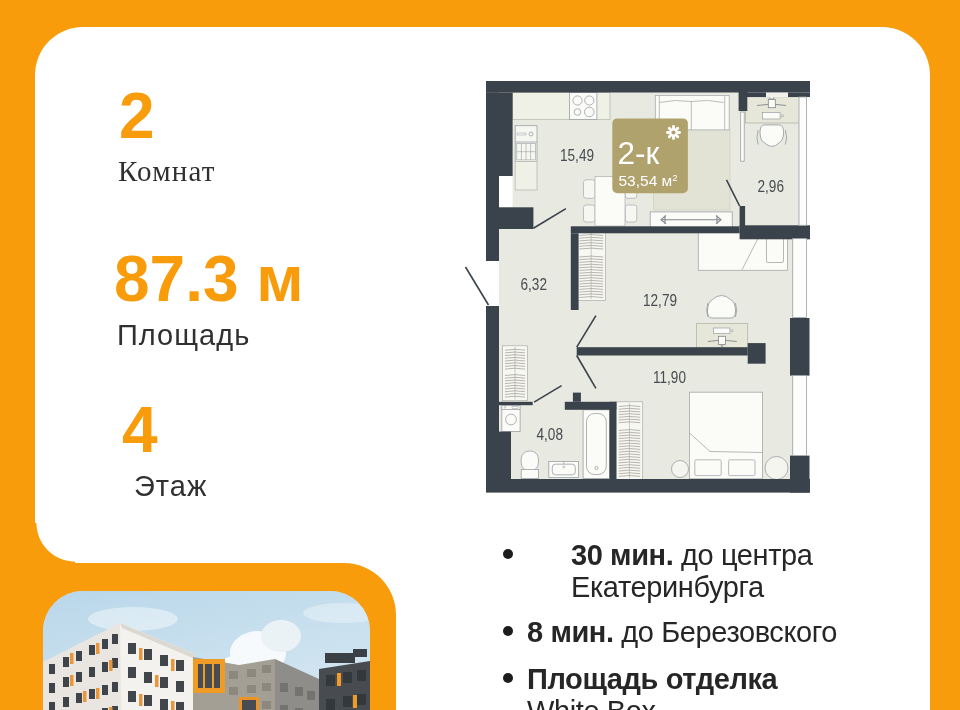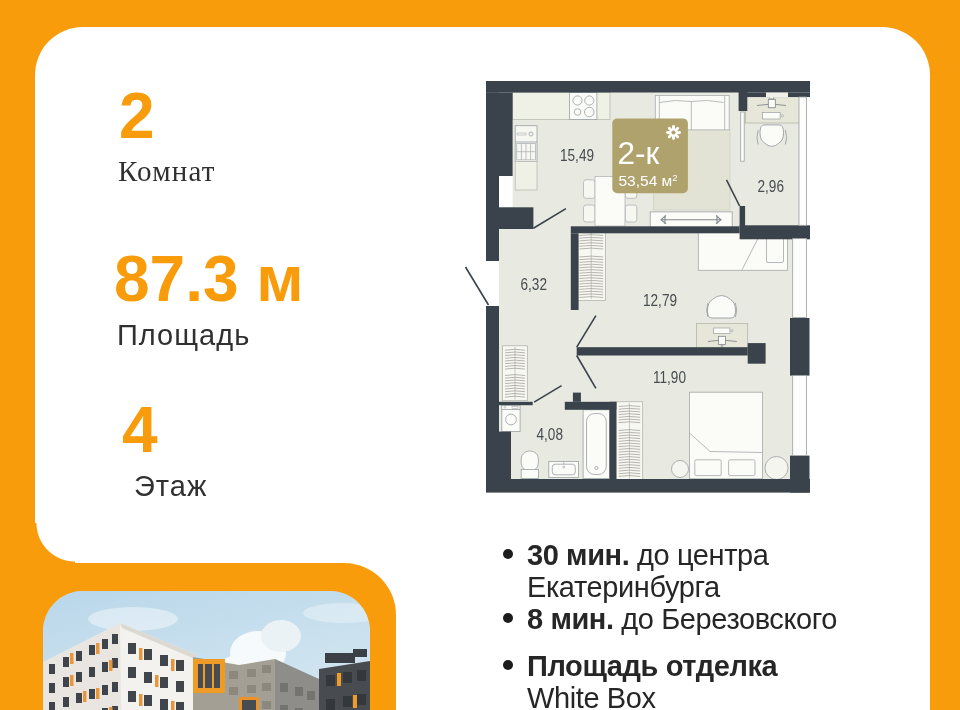--- a/index.html
+++ b/index.html
@@ -281,26 +281,26 @@
 </g>
 <circle cx="673.5" cy="132.5" r="2.1" fill="#AFA26C" stroke="none"></circle>
 <text x="617.5" y="164" font-family="Liberation Sans,sans-serif" font-size="31.5px" fill="#ffffff">2-к</text>
 <text x="618.5" y="185.5" font-family="Liberation Sans,sans-serif" font-size="15.5px" fill="#ffffff">53,54 м<tspan font-size="9.5px" dy="-5">2</tspan></text>
 </g>
 </svg>
 </div>
 
 <div class="abs" style="left:503px;top:539px;width:430px;font-size:29px;color:#262626;line-height:32px;letter-spacing:-0.4px;">
 
-  <div style="display:flex;">
+  <div style="display:flex;gap:44px;">
     <div style="width:10px;height:10px;border-radius:50%;background:#1c1c1c;margin-top:10px;margin-right:14px;flex:none;"></div>
     <div><b>30 мин.</b> до центра<br>Екатеринбурга</div>
   </div>
 
-  <div style="display:flex;text-align:right;">
+  <div style="display:flex;margin-top:13px;text-align:right;">
     <div style="width:10px;height:10px;border-radius:50%;background:#1c1c1c;margin-top:10px;margin-right:14px;flex:none;"></div>
     <div><b>8 мин.</b> до Березовского</div>
   </div>
 
   <div style="display:flex;margin-top:15px;">
     <div style="width:10px;height:10px;border-radius:50%;background:#1c1c1c;margin-top:10px;margin-right:14px;flex:none;"></div>
     <div><b>Площадь отделка</b><br>White Box</div>
   </div>
 </div>
 

